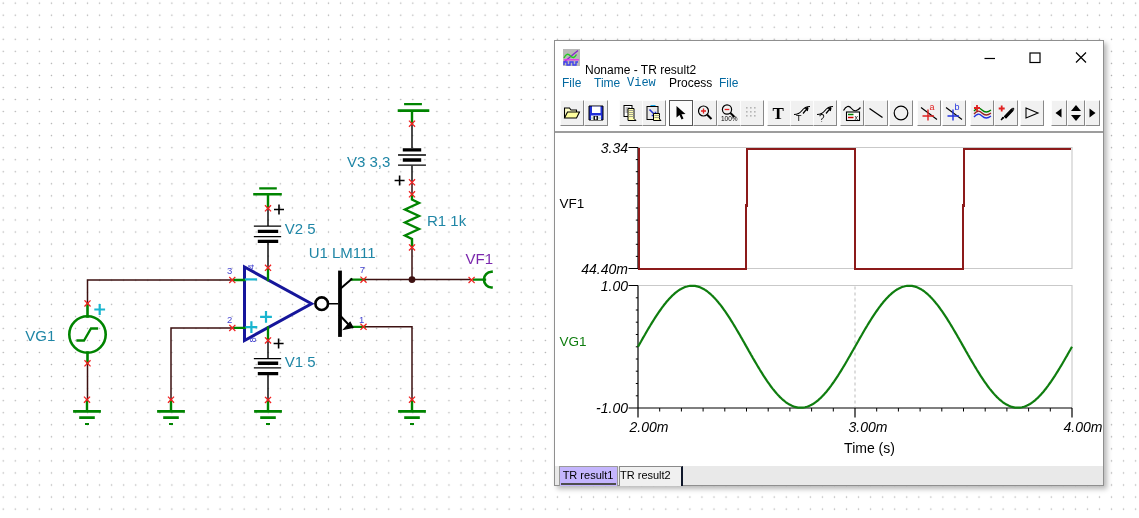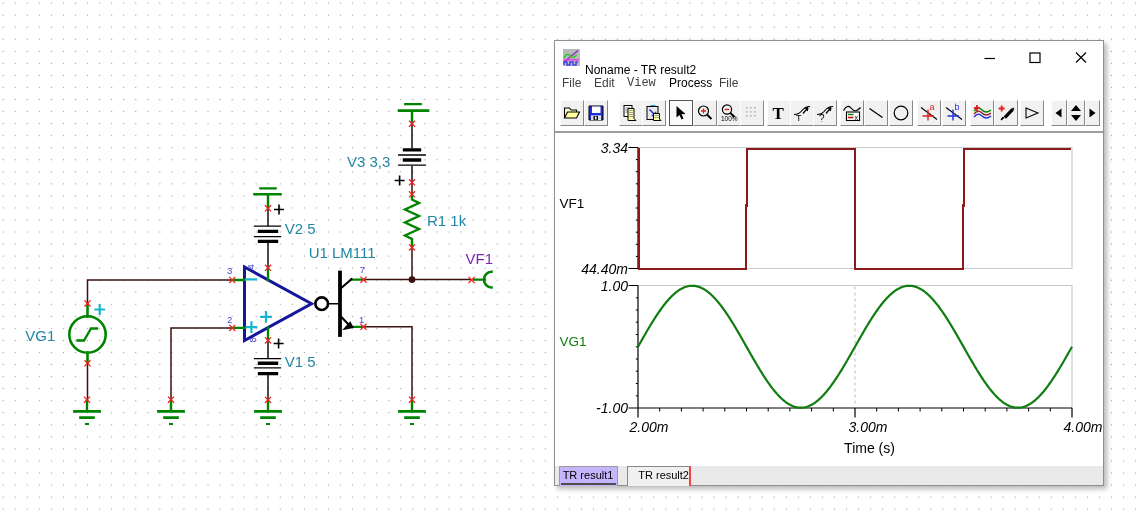--- a/index.html
+++ b/index.html
@@ -3,21 +3,21 @@
 <meta charset="utf-8">
 <style>
 html,body{margin:0;padding:0;}
 body{width:1139px;height:518px;overflow:hidden;font-family:"Liberation Sans",sans-serif;
 background:#fff;
 background-image:radial-gradient(circle,#ababab 0.62px,rgba(0,0,0,0) 1px);
 background-size:12.05px 12.05px;background-position:-2.8px -2.9px;}
 .abs{position:absolute;}
 #win{position:absolute;left:554px;top:40px;width:548px;height:444px;background:#fff;
 border:1px solid #8f8f8f;box-shadow:3px 3px 5px rgba(0,0,0,0.28);}
-.mi{position:absolute;top:0;height:100%;display:flex;align-items:center;font-size:12px;color:#404040;}
+.mi{position:absolute;top:0;height:100%;display:flex;align-items:center;font-size:12px;color:#0369a1;}
 .tbtn{position:absolute;top:3px;width:22px;height:24px;background:#f1f1f1;
 border-top:1px solid #fdfdfd;border-left:1px solid #fdfdfd;border-right:1px solid #888;border-bottom:1px solid #888;}
 .tbtn svg{position:absolute;left:50%;top:50%;transform:translate(-50%,-50%);}
 </style>
 </head>
 <body>
 <svg class="abs" style="left:0;top:0" width="1139" height="518" viewBox="0 0 1139 518">
 
 <g stroke-linecap="square" fill="none">
 
@@ -154,21 +154,21 @@
 <div class="abs" style="left:30px;top:22px;font-size:12px;color:#000;">Noname - TR result2</div>
 
 <svg class="abs" style="left:425px;top:8px" width="120" height="18" viewBox="0 0 120 18">
 <path d="M4.5,9.5 H15" stroke="#000" stroke-width="1.2"></path>
 <rect x="50" y="4" width="10" height="9.5" stroke="#000" stroke-width="1.2" fill="none"></rect>
 <path d="M96,3.5 L106,13.5 M106,3.5 L96,13.5" stroke="#000" stroke-width="1.2"></path>
 </svg>
 
 <div style="position:absolute;left:0;top:30px;width:100%;height:23px;">
 <div class="mi" style="left:7px;">File</div>
-<div class="mi" style="left:39px;">Edit</div>
+<div class="mi" style="left:39px;">Time</div>
 <div class="mi" style="left:72px;font-family:Liberation Mono, monospace;">View</div>
 <div class="mi" style="left:114px;color:#000000;">Process</div>
 <div class="mi" style="left:164px;">File</div>
 </div>
 
 <div style="position:absolute;left:0;top:56px;width:100%;height:34px;border-bottom:2px solid #9d9d9d;">
 <div class="tbtn" style="left:5px;">
         <svg width="17" height="16" viewBox="0 0 17 16">
           <path d="M1,13 V3 H6 L7.5,5 H13 V7" fill="#ffffc8" stroke="#000" stroke-width="1.1"></path>
           <path d="M1,13 L4,7 H16 L13,13 Z" fill="#ffff9e" stroke="#000" stroke-width="1.1"></path>
@@ -401,15 +401,15 @@
 <text x="868.5" y="453" font-size="14px" text-anchor="middle">Time (s)</text>
 <text x="558.5" y="207.8" font-size="13.5px">VF1</text>
 <text x="558.5" y="346" font-size="13.5px" fill="#0f7d0f">VG1</text>
 </g>
 </g>
 </svg>
 
 <div style="position:absolute;left:0;bottom:0;width:100%;height:19.5px;background:#e9e9e9;">
 <div style="position:absolute;left:3.5px;top:0.5px;width:57px;height:19px;background:#c4b5fd;border:1px solid #9a9a9a;border-bottom:none;font-size:11px;color:#000;text-align:center;line-height:16px;">TR result1
 <div style="position:absolute;left:1px;right:1px;bottom:1px;height:2.5px;background:#4d4d4d;"></div></div>
-<div style="position:absolute;left:64px;top:0px;width:61px;height:19.5px;background:#f0f0f0;border:1px solid #8a8a8a;border-bottom:none;box-shadow:2px 0 0 #777 inset;font-size:11.5px;color:#000;text-align:right;line-height:17px;box-shadow:none;border-right:2px solid #ef4444;font-size:11px;margin-left:8px;">TR result2</div>
+<div style="position:absolute;left:64px;top:0px;width:61px;height:19.5px;background:#f0f0f0;border:1px solid #8a8a8a;border-bottom:none;box-shadow:2px 0 0 #777 inset;font-size:11.5px;color:#000;text-align:left;line-height:17px;box-shadow:none;border-right:2px solid #0f172a;font-size:11px;">TR result2</div>
 </div>
 </div>
 
 </body></html>

